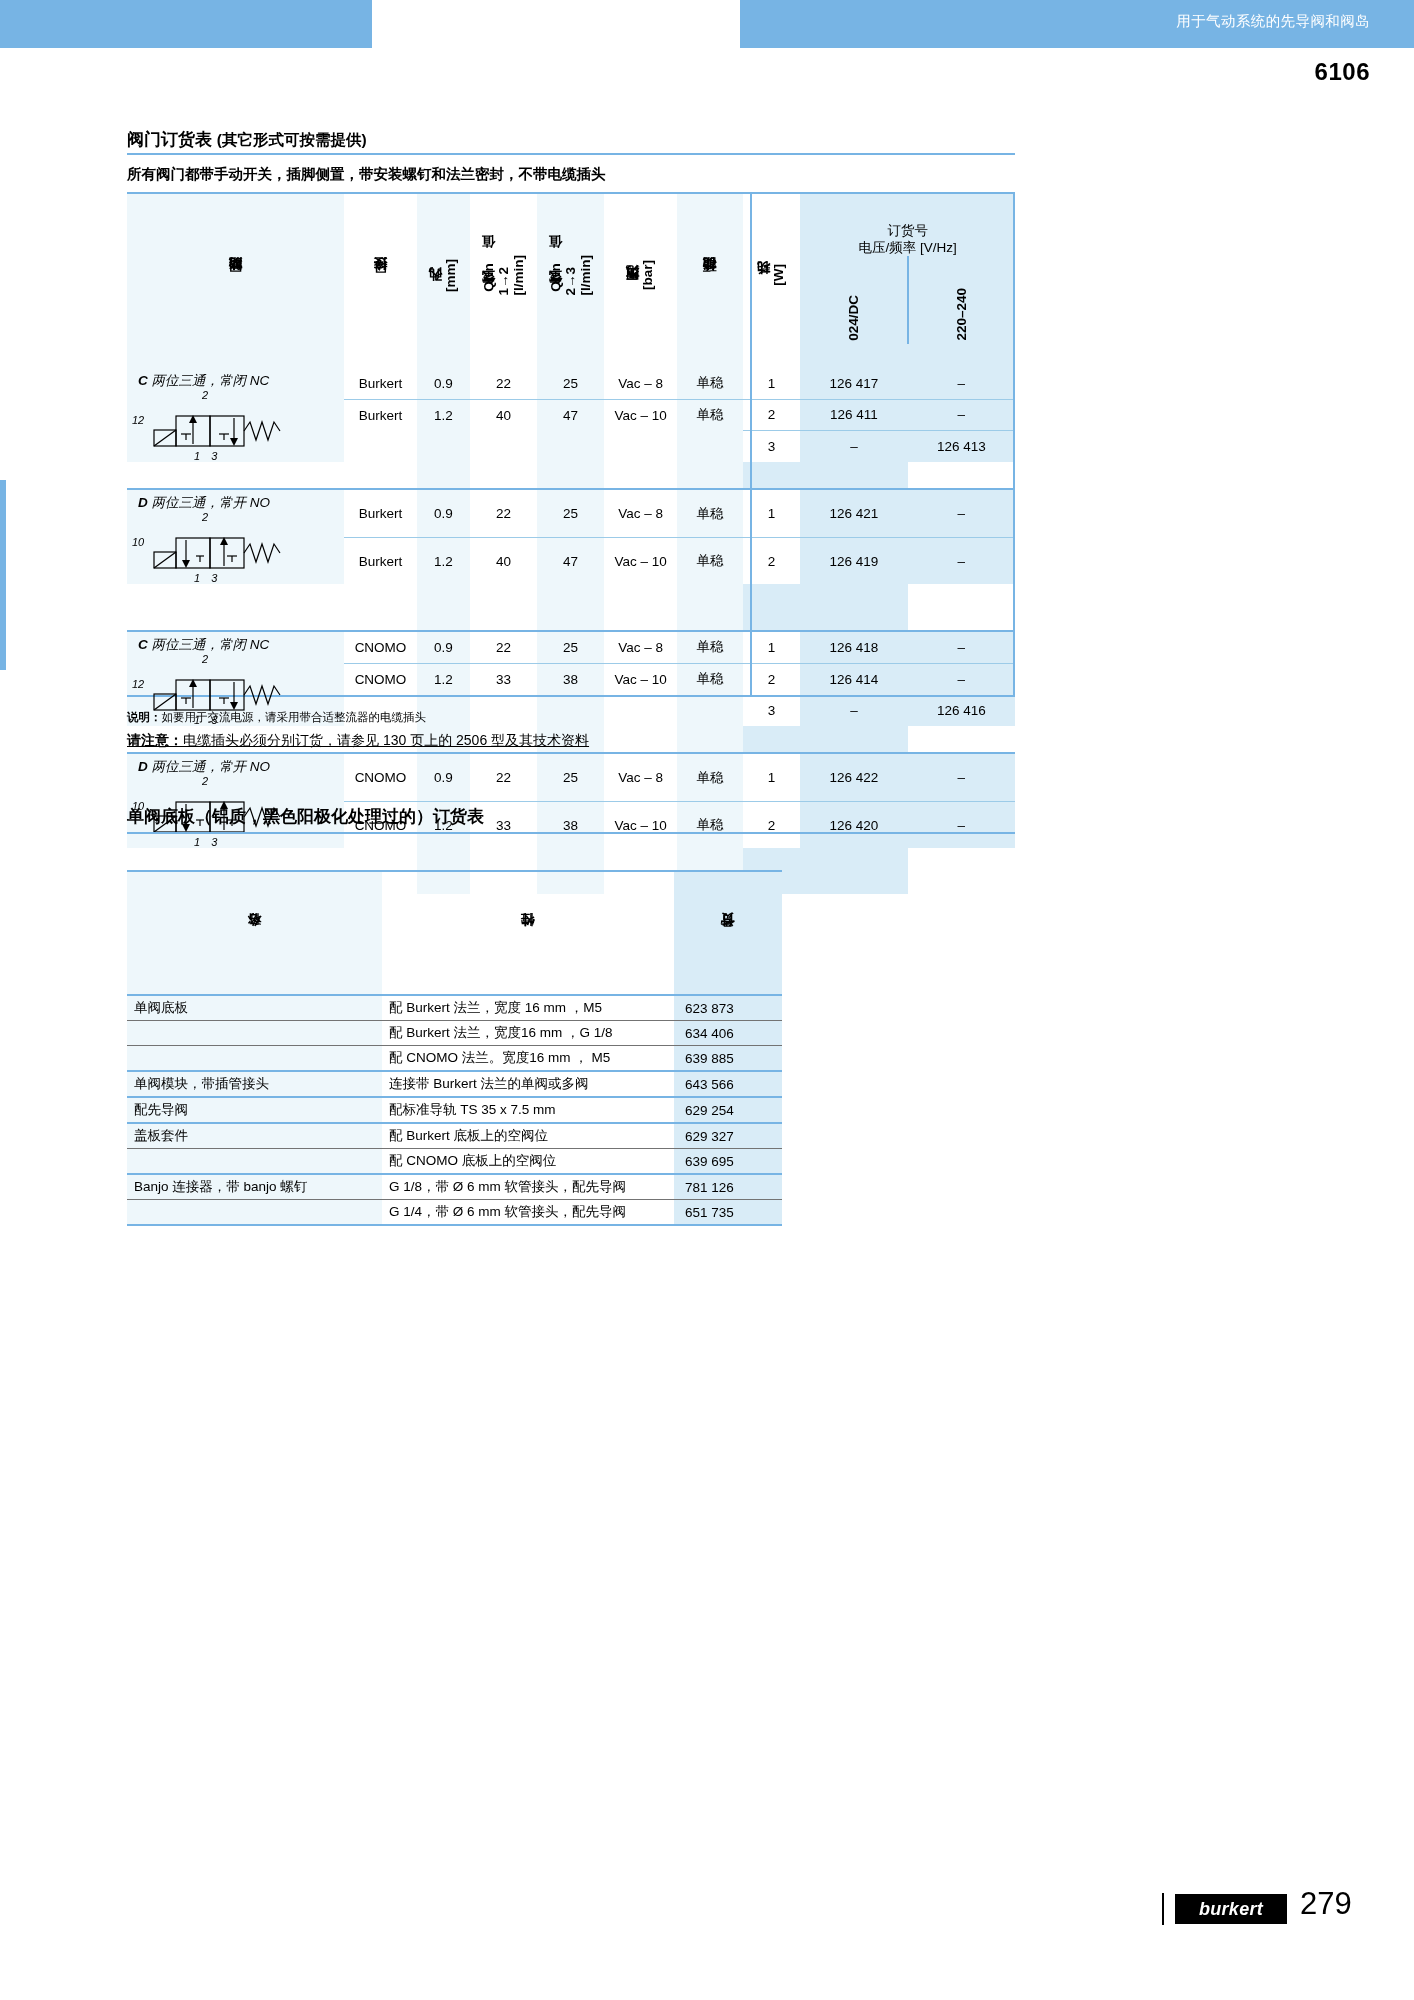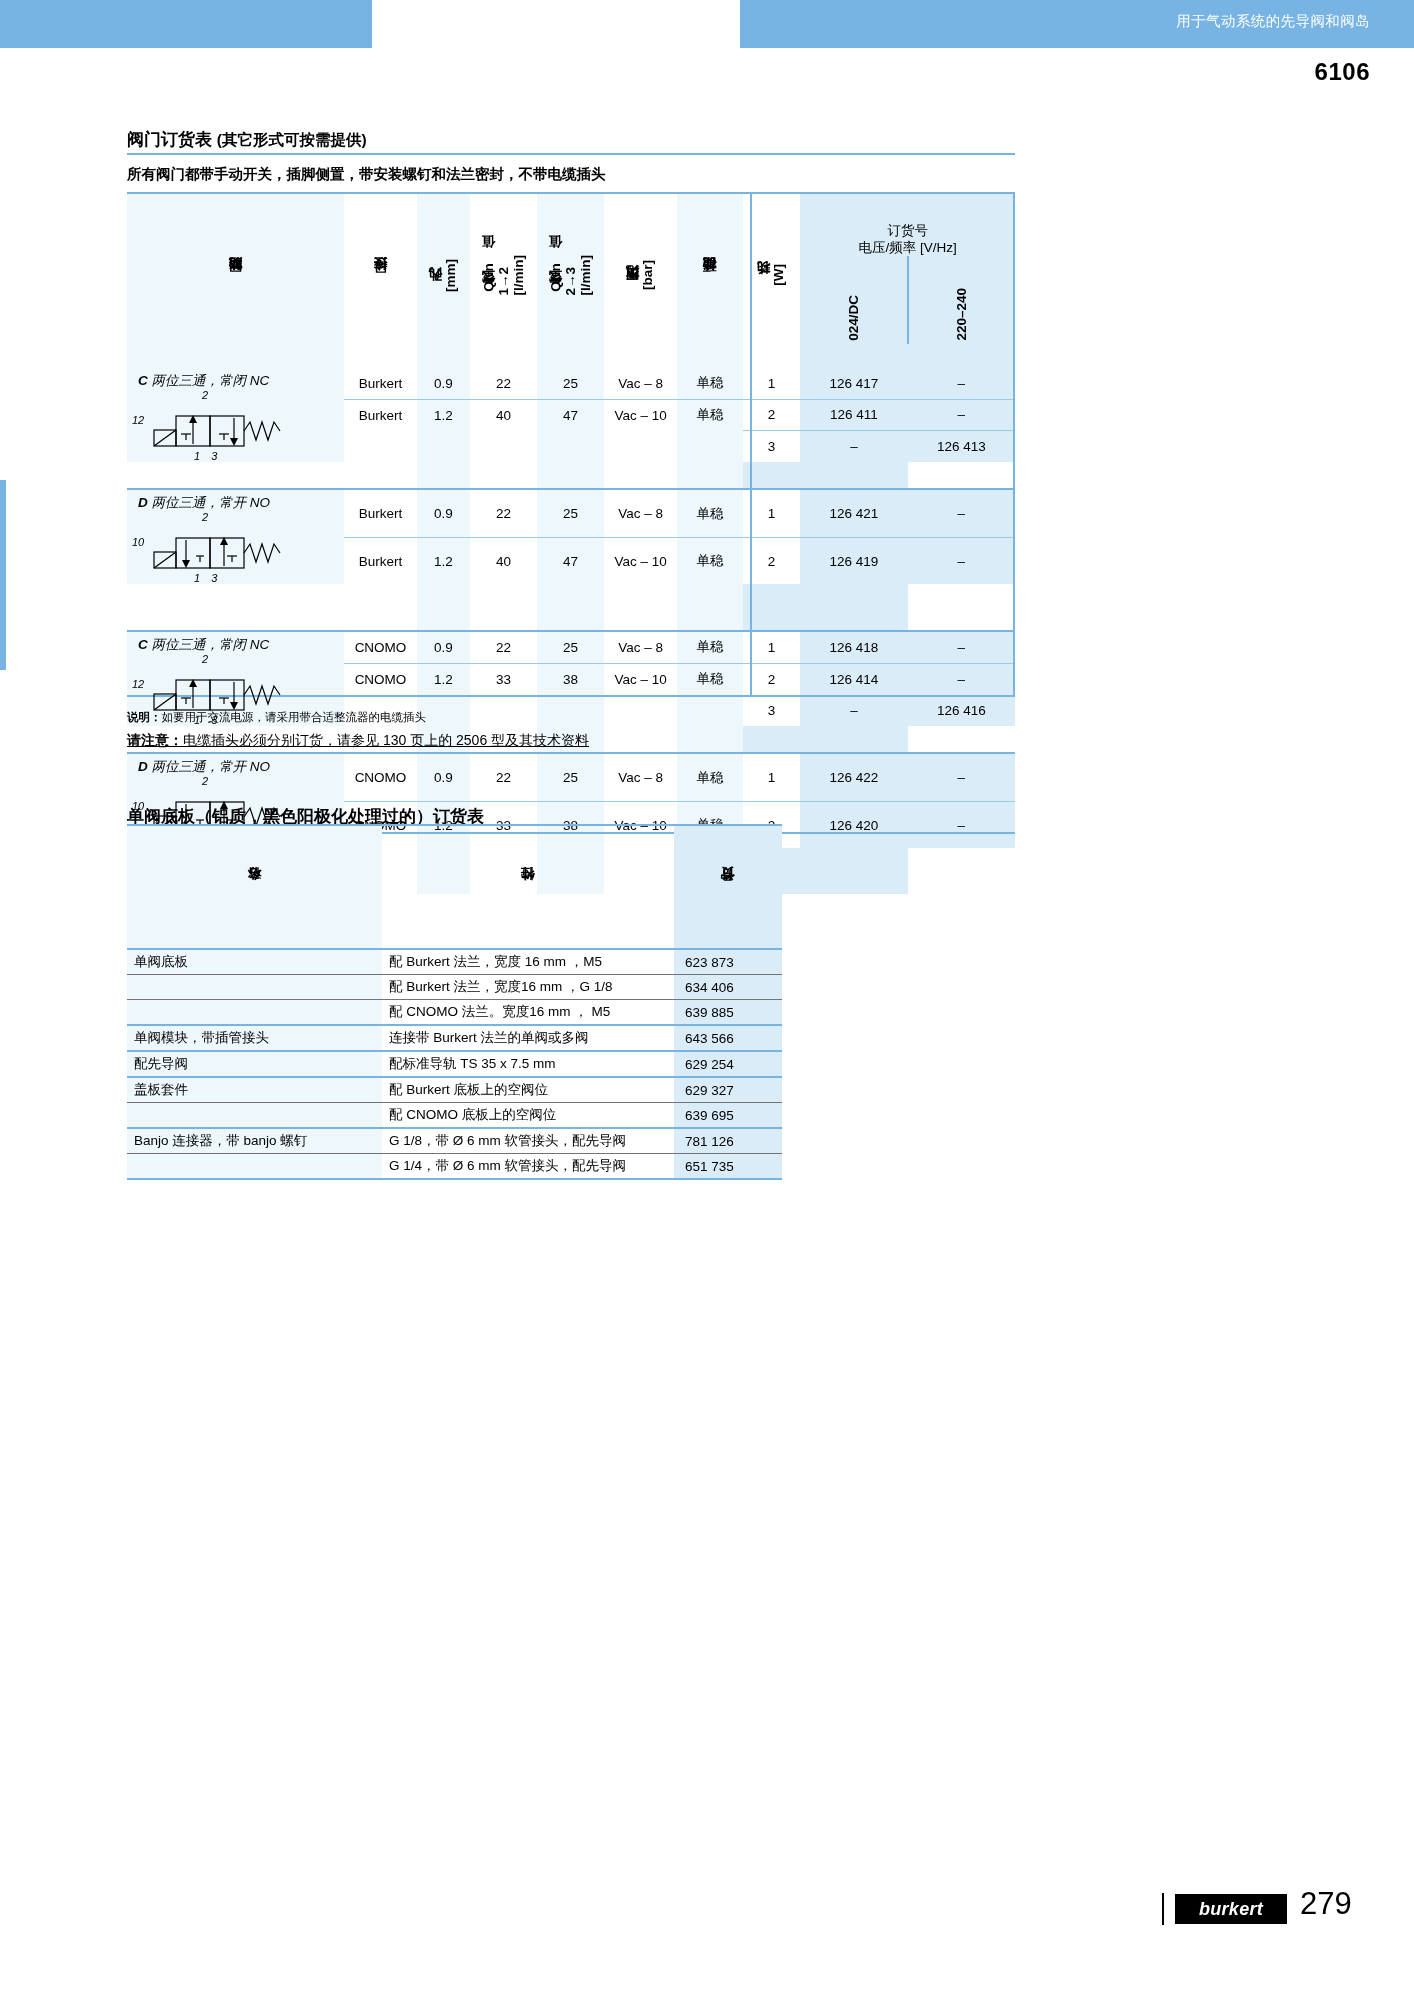--- a/index.html
+++ b/index.html
@@ -408,21 +408,21 @@
 </div>
 <div class="note2" style="top:732px;text-decoration:underline;">
   <b>请注意：</b><span>电缆插头必须分别订货，请参见 130 页上的 2506 型及其技术资料</span>
 </div>
 
 <div class="sec-head" style="top:805px;">
   <span>单阀底板（铝质，黑色阳极化处理过的）订货表</span>
 </div>
 <div class="sec-rule" style="top:832px;"></div>
 
-<div class="t2wrap" style="top:824px;border-radius:26px;">
+<div class="t2wrap" style="top:870px;border-radius:26px;">
   <table id="t2" class="grid">
     <colgroup>
         <col style="width:255px">
         <col style="width:292px">
         <col style="width:108px">
       </colgroup>
     <thead>
       <tr class="t2-top">
         <td class="t2hdr c-shade"><span class="vtxt">名称</span></td>
         <td class="t2hdr"><span class="vtxt">特性</span></td>

